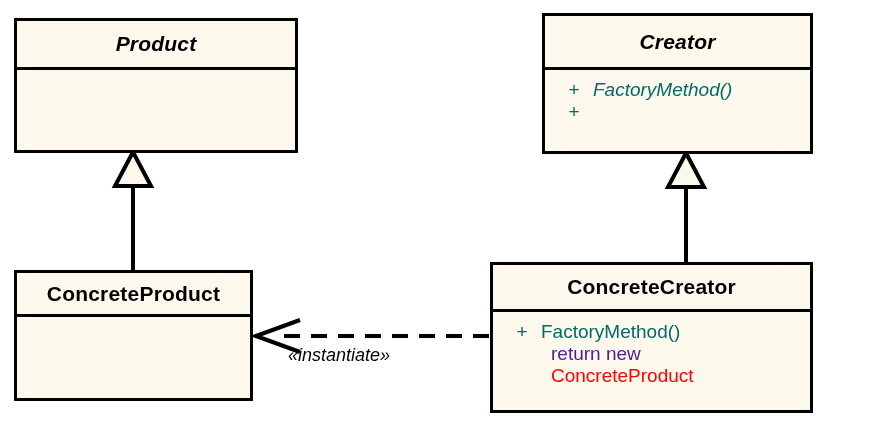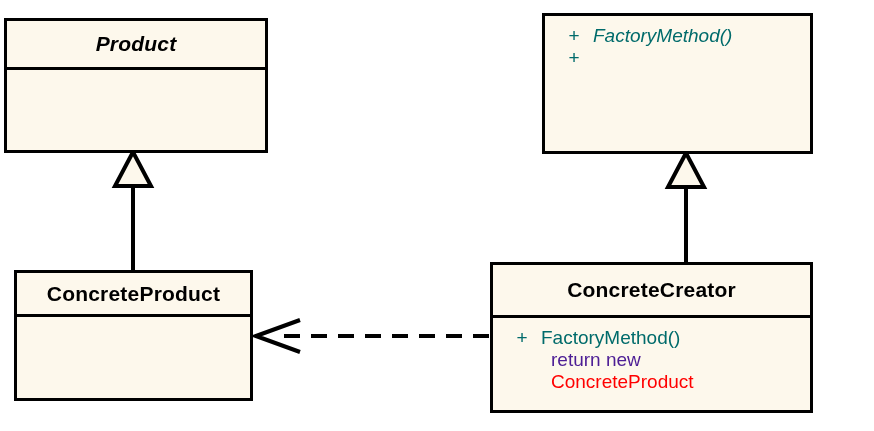--- a/index.html
+++ b/index.html
@@ -114,48 +114,50 @@
       <line x1="686" y1="262" x2="686" y2="187" stroke="#000000" stroke-width="4"></line>
       <polygon points="686,153 668,187 704,187" fill="#fdf8ec" stroke="#000000" stroke-width="4" stroke-linejoin="miter"></polygon>
     </g>
 
     <g>
       <line x1="489" y1="336" x2="276" y2="336" stroke="#000000" stroke-width="4" stroke-dasharray="16 11"></line>
       <polyline points="300,320 256,336 300,352" fill="none" stroke="#000000" stroke-width="4" stroke-linejoin="miter" stroke-linecap="butt"></polyline>
     </g>
   </svg>
 
-  <div class="uml-class" style="left:4px; top:18px; width:264px; height:135px;">
+  <div class="uml-class" style="left:14px; top:18px; width:284px; height:135px;">
     <div class="uml-title abstract" style="height:49px;">Product</div>
     <div class="uml-body empty"></div>
   </div>
 
   <div class="uml-class" style="left:542px; top:13px; width:271px; height:141px;">
+    <div class="uml-title abstract" style="height:54px;">Creator</div>
     <div class="uml-body" style="padding-top:9px; padding-left:10px; color:#006b6b;">
       <div class="member-row">
         <span class="member-vis">+</span>
         <span class="member-name abstract">FactoryMethod()</span>
       </div>
       <div class="member-row">
         <span class="member-vis">+</span>
       </div>
     </div>
   </div>
 
   <div class="uml-class" style="left:14px; top:270px; width:239px; height:131px;">
     <div class="uml-title" style="height:44px;">ConcreteProduct</div>
     <div class="uml-body empty"></div>
   </div>
 
   <div class="uml-class" style="left:490px; top:262px; width:323px; height:151px;">
-    <div class="uml-title" style="height:53px;">ConcreteCreator</div>
+    <div class="uml-title" style="height:47px;">ConcreteCreator</div>
     <div class="uml-body" style="padding-top:9px; padding-left:10px;">
       <div class="member-row" style="color:#006b6b;">
         <span class="member-vis">+</span>
         <span class="member-name">FactoryMethod()</span>
       </div>
       <div class="code-line" style="color:#4c1d95; padding-left:48px;">return new</div>
       <div class="code-line" style="color:#ff0000; padding-left:48px;">ConcreteProduct</div>
     </div>
   </div>
 
+  <div class="edge-label" style="left:288px; top:345px;">«instantiate»</div>
 
 </div>
 
 </body></html>

